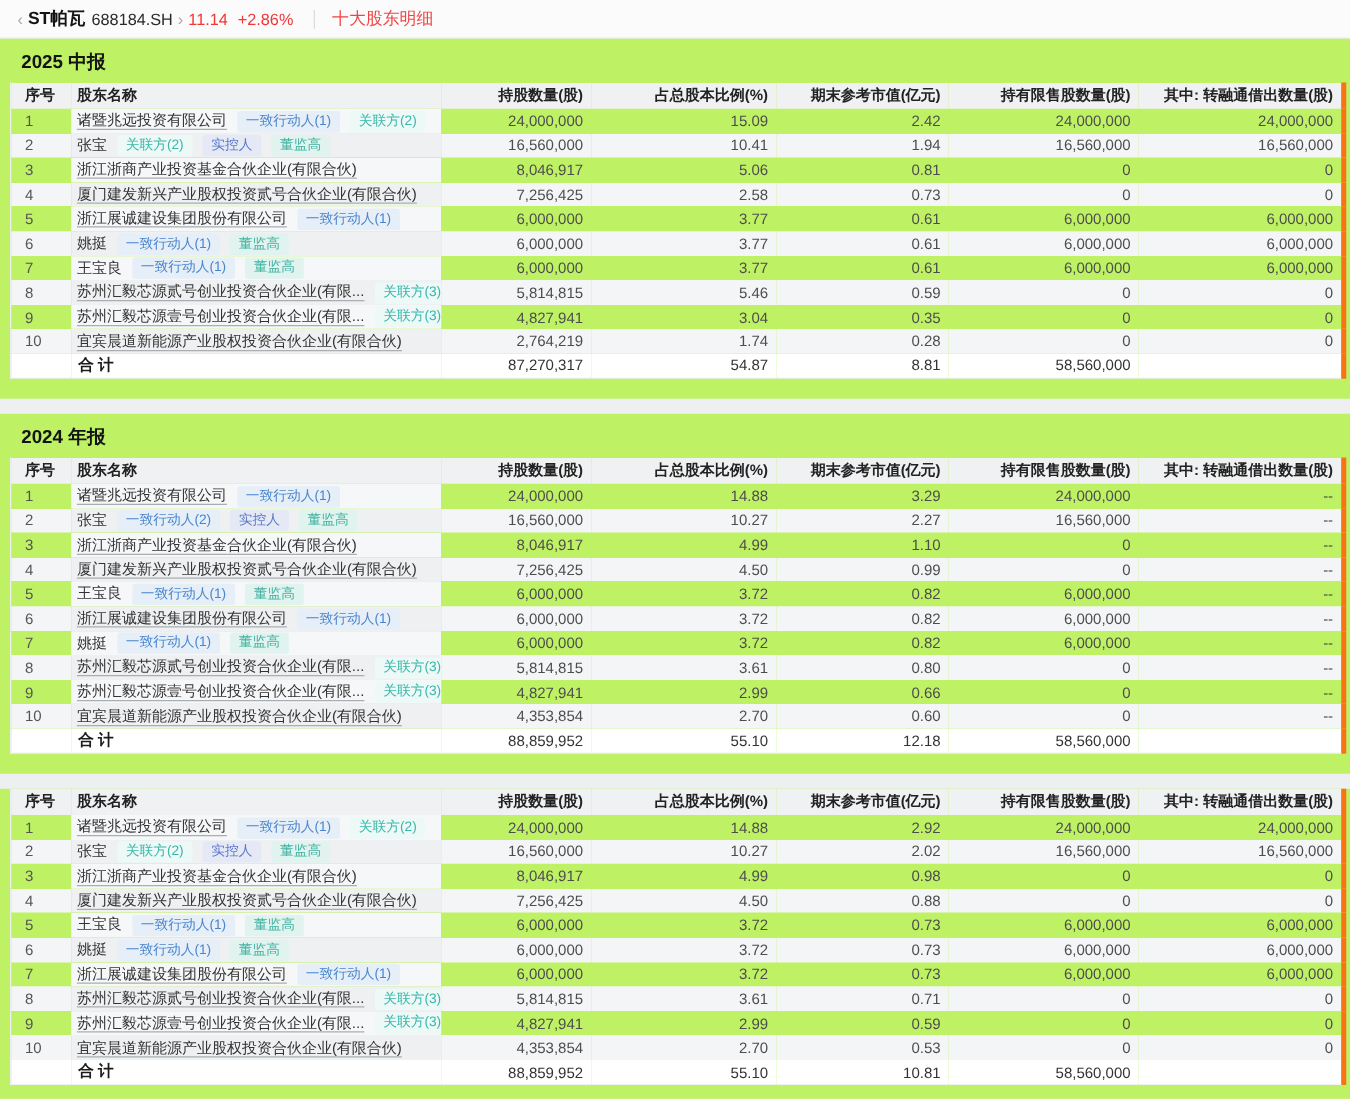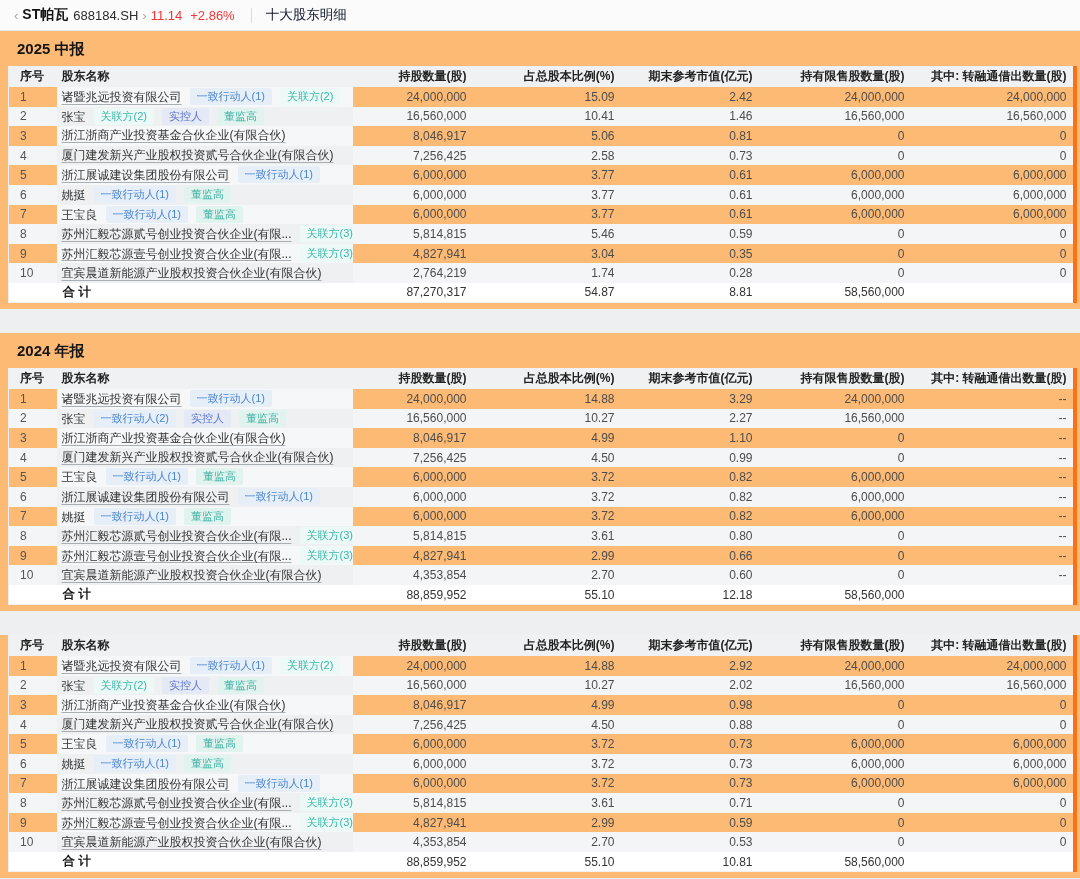--- a/index.html
+++ b/index.html
@@ -13,23 +13,23 @@
   .topbar{
     height:31px; background:#fbfbfc; border-bottom:1px solid #e7e7e7;
     display:flex; align-items:center; padding:0 10px; font-size:13px;
   }
   .chev{ color:#a9a9a9; font-size:13px; padding:0 4px; cursor:pointer; }
   .stock-name{ font-weight:bold; font-size:14px; color:#141414; }
   .stock-code{ color:#2b2b2b; margin-left:5px; }
   .price{ margin-left:0; font-weight:500; }
   .change{ margin-left:8px; }
   .vdivider{ width:1px; height:15px; background:#dcdcdc; margin:0 14px 0 16px; }
-  .page-title{ color:#0f172a; font-size:13.5px; }
+  .page-title{ color:#ef4444; font-size:13.5px; }
   
-  .section{ background:#fdba74; margin-bottom:24px; padding-bottom:6px; }
+  .section{ background:#bef264; margin-bottom:12px; padding-bottom:16px; }
   .section-title{ font-size:15px; font-weight:bold; color:#141414; padding:9px 17px 7px; }
   table{ width:1066px; margin:0 6px 0 8px; border-collapse:collapse; table-layout:fixed;
          border-left:1px solid #eceeef; border-right:4px solid #f97316; border-bottom:1px solid #f0f1f2; }
   th,td{ font-size:12px; overflow:hidden; white-space:nowrap; }
   th{ background:#f0f1f2; height:21px; font-weight:bold; color:#222; padding:0 6px; }
   td{ height:19.6px; padding:0 6px; color:#4d4d4d; }
   .l{ text-align:left; } .r{ text-align:right; }
   td.c-no{ padding-left:11px; color:#555; }
   th.c-no{ padding-left:11px; }
   th.c-name{ padding-left:5px; }
@@ -94,21 +94,21 @@
             <td class="r">15.09</td>
             <td class="r">2.42</td>
             <td class="r">24,000,000</td>
             <td class="r">24,000,000</td>
           </tr>
           <tr>
             <td class="l c-no">2</td>
             <td class="l c-name-cell"><span class="sh-name">张宝</span><span class="tag tag-teal">关联方(2)</span><span class="tag tag-indigo">实控人</span><span class="tag tag-green">董监高</span></td>
             <td class="r">16,560,000</td>
             <td class="r">10.41</td>
-            <td class="r">1.46</td>
+            <td class="r">1.94</td>
             <td class="r">16,560,000</td>
             <td class="r">16,560,000</td>
           </tr>
           <tr>
             <td class="l c-no">3</td>
             <td class="l c-name-cell"><span class="sh-name u">浙江浙商产业投资基金合伙企业(有限合伙)</span></td>
             <td class="r">8,046,917</td>
             <td class="r">5.06</td>
             <td class="r">0.81</td>
             <td class="r">0</td>

